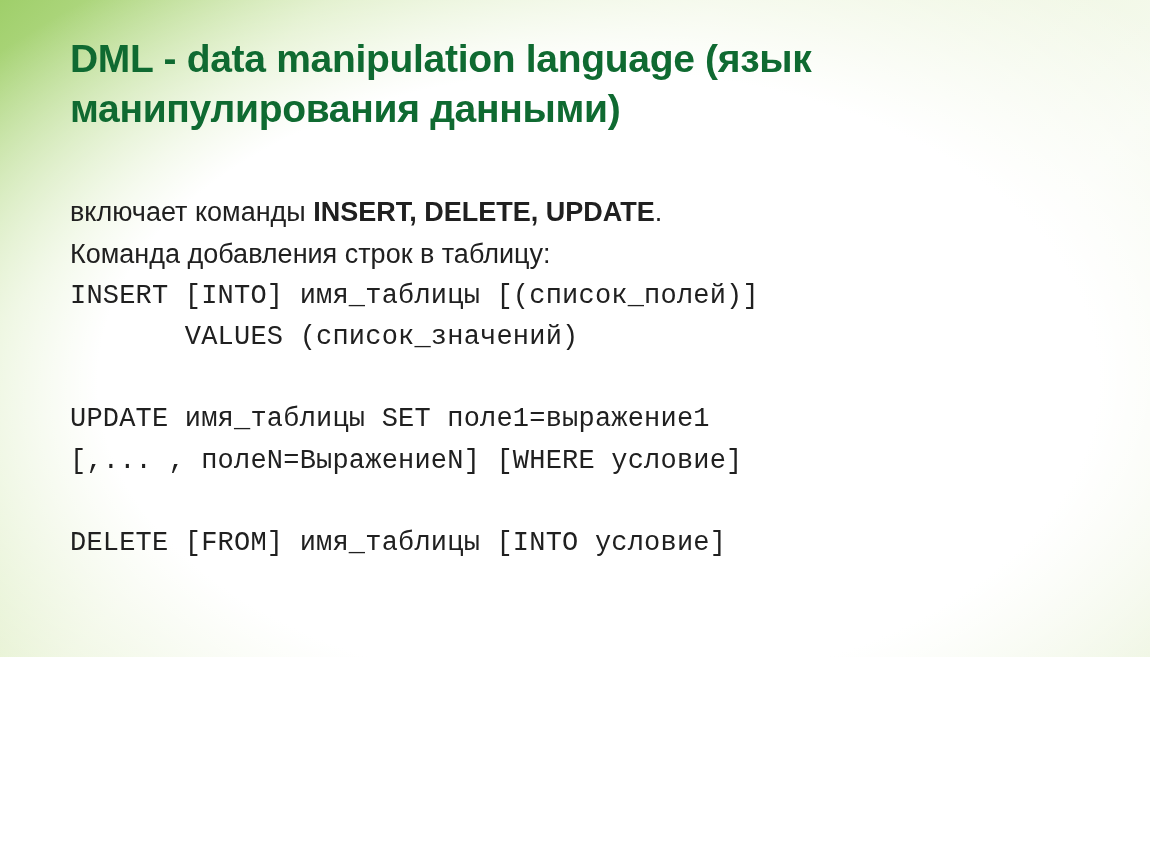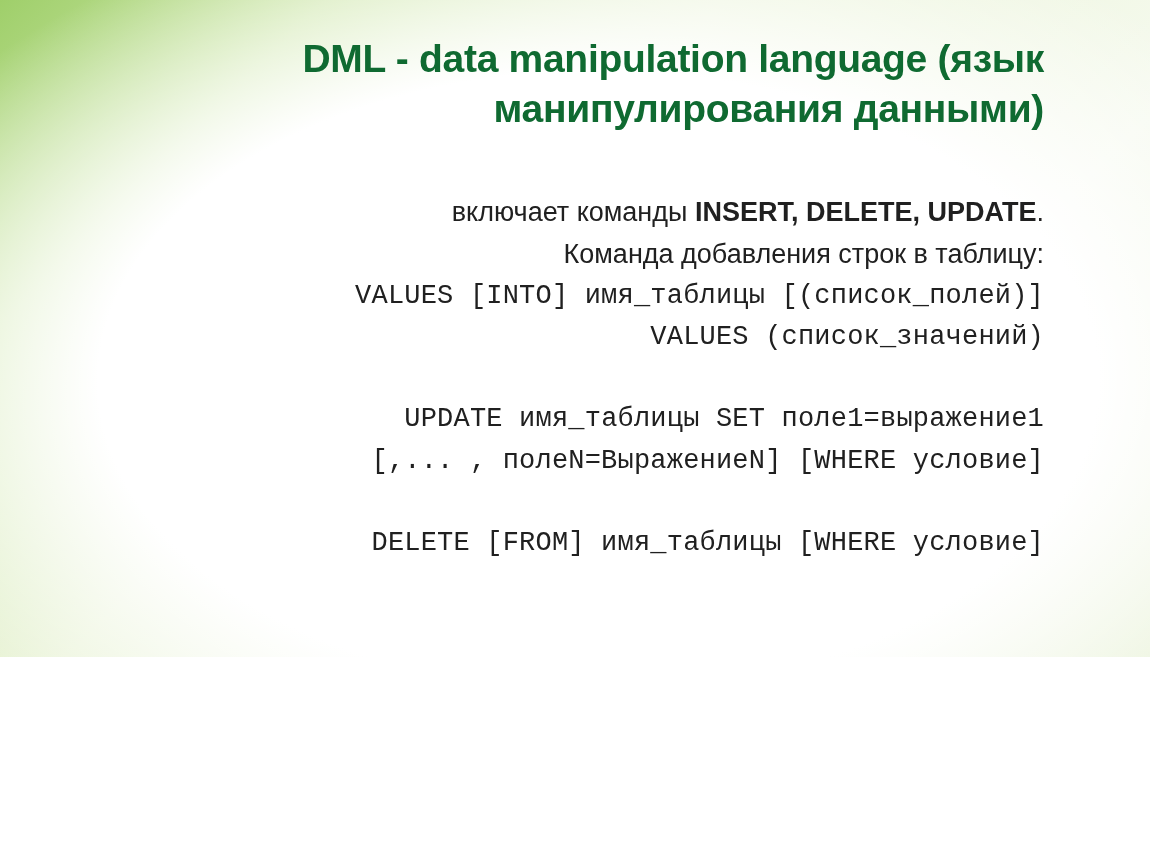--- a/index.html
+++ b/index.html
@@ -12,22 +12,21 @@
     color: #202020;
   }
   .slide {
     position: relative;
     width: 1150px;
     height: 657px;
     box-sizing: border-box;
     background:
       radial-gradient(ellipse 1000px 620px at 52% 58%, #ffffff 0%, #ffffff 50%, rgba(255,255,255,0.0) 80%),
       linear-gradient(135deg, #9fcf6a 0%, #cfe7ac 18%, #e9f3d6 40%, #f6faef 70%, #eaf3da 100%);
-    padding: 34px 106px 40px 70px;
-    text-align: right;
+    padding: 34px 63px 40px 70px;
   }
   .title {
     color: #0f6a31;
     font-weight: 700;
     font-size: 39px;
     line-height: 1.28;
     margin: 0 0 58px 0;
     letter-spacing: -0.3px;
   }
   .body {
@@ -59,26 +58,26 @@
 
   <h1 class="title">DML - data manipulation language (язык манипулирования данными)</h1>
 
   <div class="body">
 
     <p class="intro-line">
       <span>включает команды </span><span class="intro-bold">INSERT, DELETE, UPDATE</span><span>.</span>
     </p>
 
     <p class="section-label">Команда добавления строк в таблицу:</p>
-    <div class="code">VALUES [INTO] имя_таблицы [(список_полей)]</div>
+    <div class="code">INSERT [INTO] имя_таблицы [(список_полей)]</div>
     <div class="code">       VALUES (список_значений)</div>
 
     <div class="gap"></div>
 
     <div class="code">UPDATE имя_таблицы SET поле1=выражение1</div>
     <div class="code">[,... , полеN=ВыражениеN] [WHERE условие]</div>
 
     <div class="gap"></div>
 
-    <div class="code">DELETE [FROM] имя_таблицы [WHERE условие]</div>
+    <div class="code">DELETE [FROM] имя_таблицы [INTO условие]</div>
 
   </div>
 </div>
 
 </body></html>

